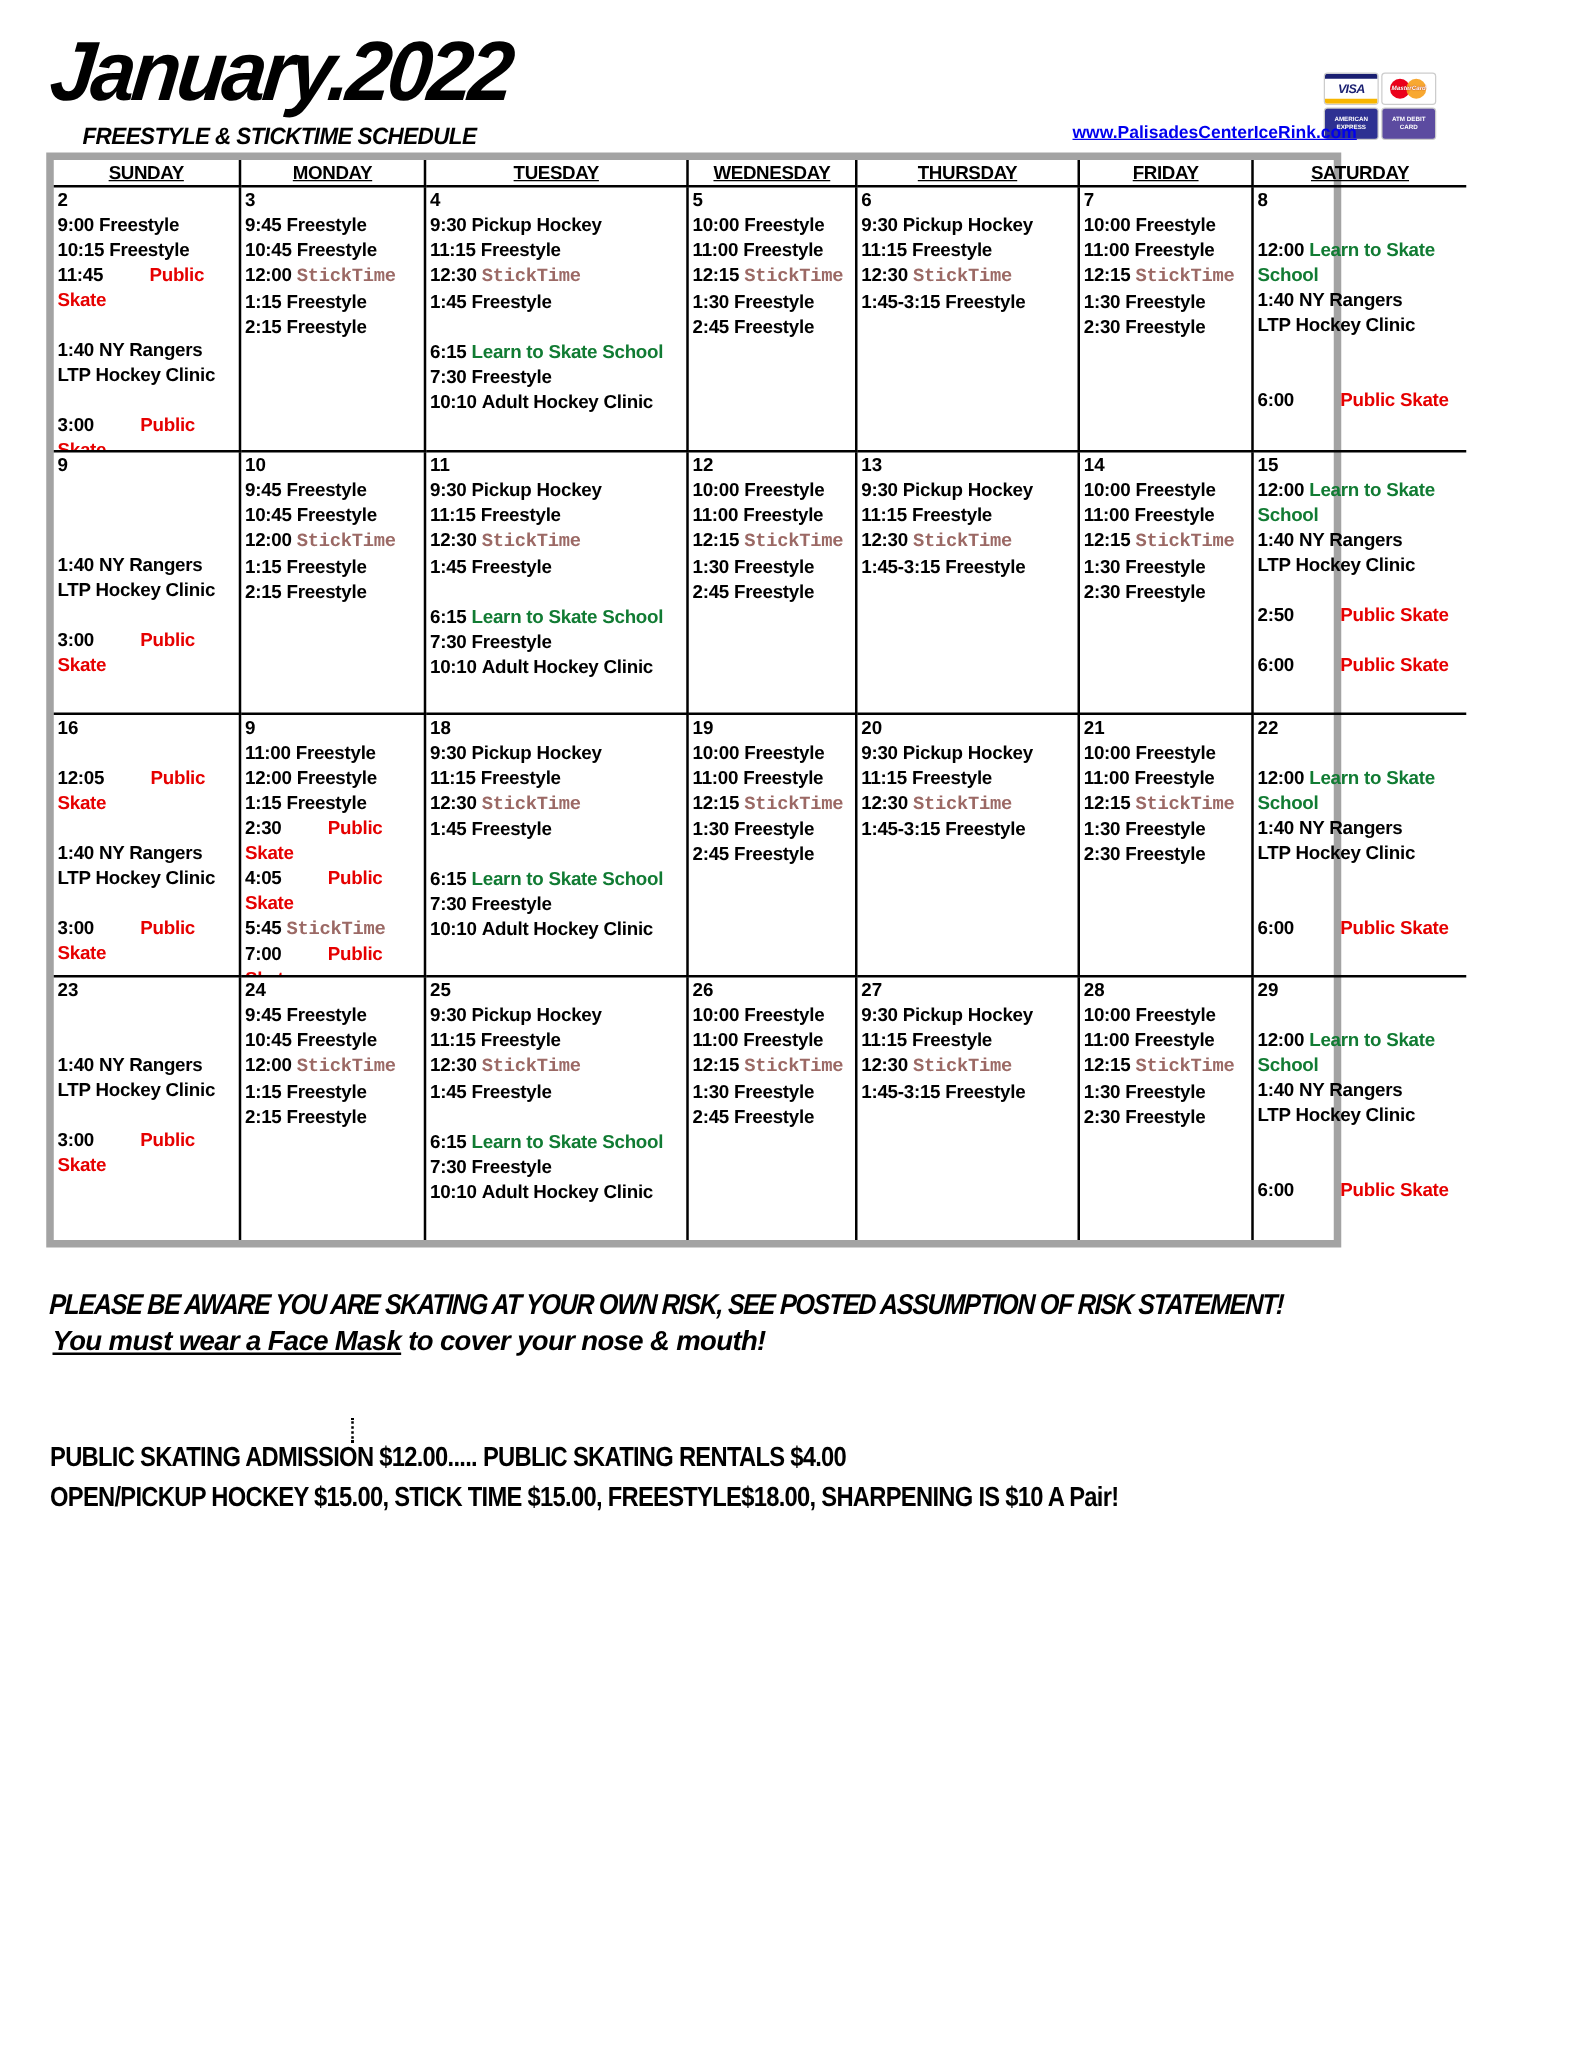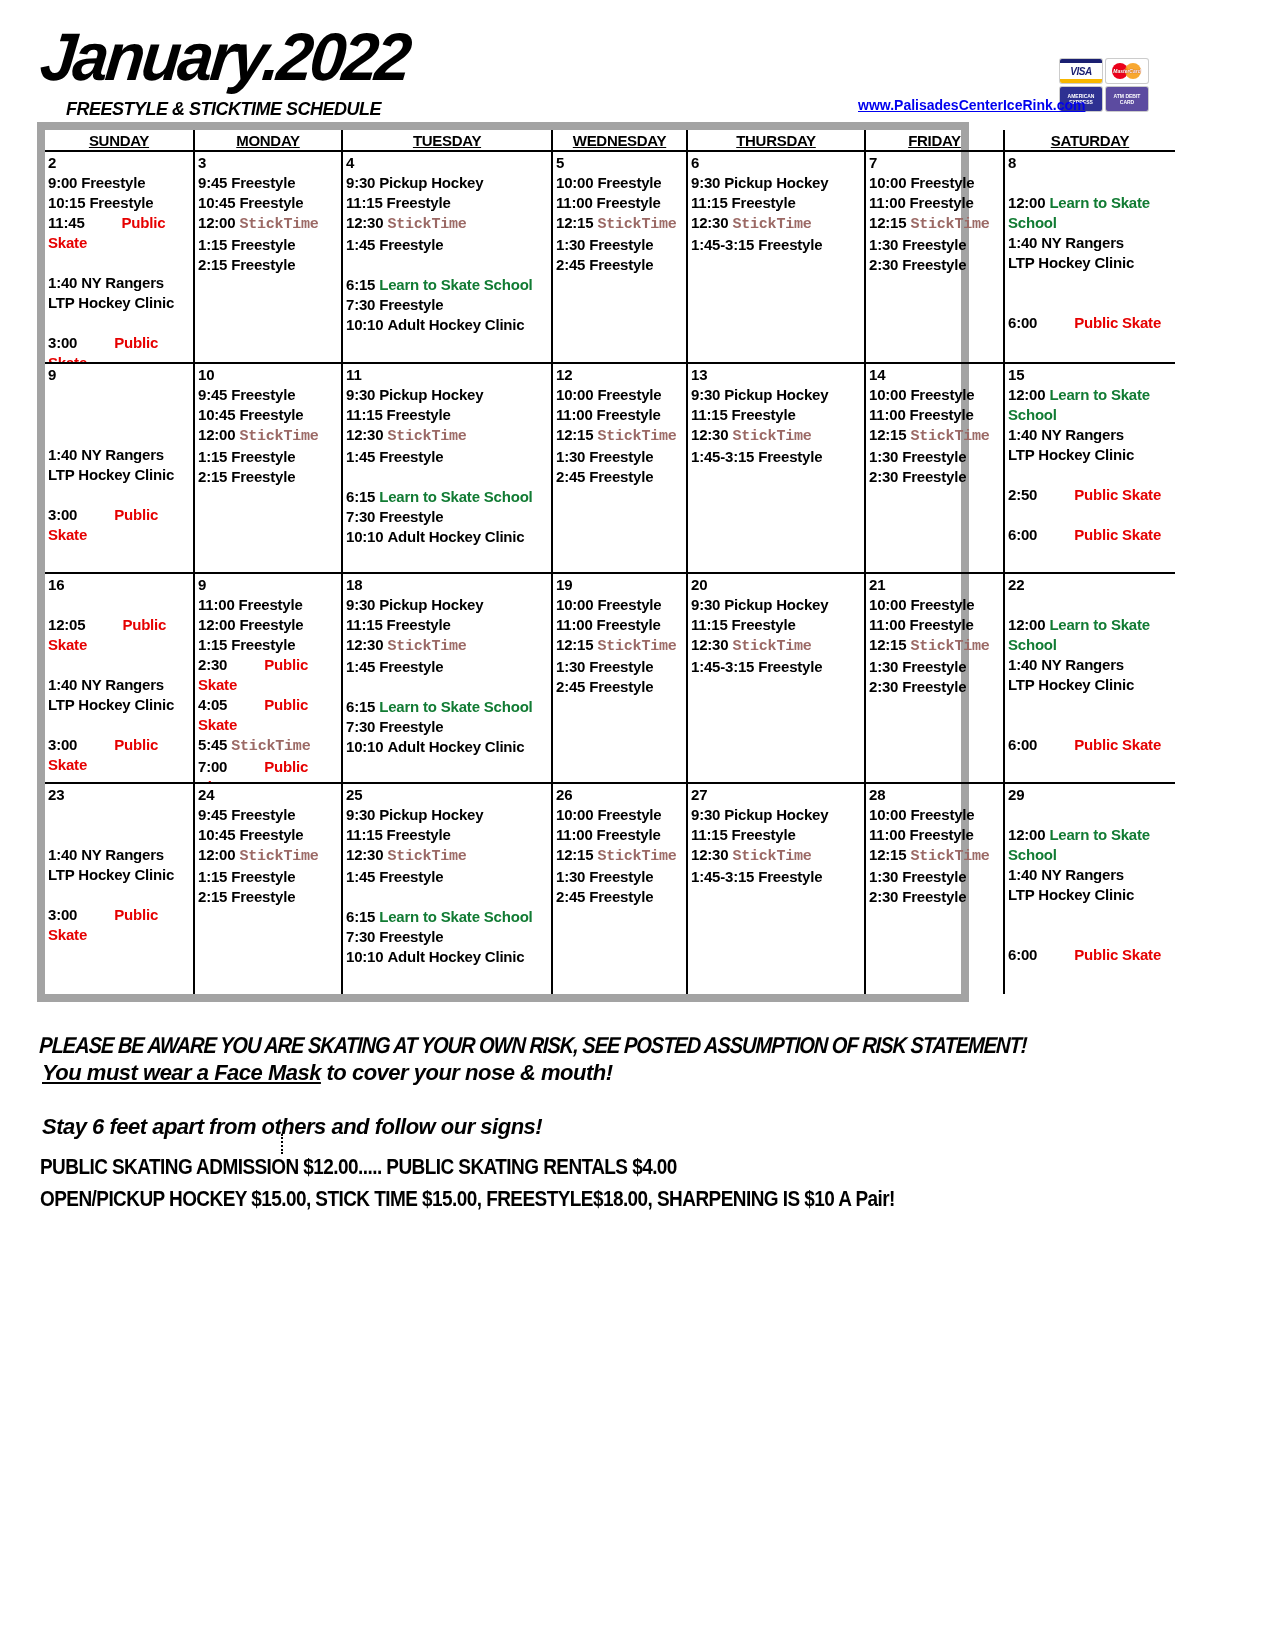--- a/index.html
+++ b/index.html
@@ -42,22 +42,22 @@
   .mc-text { position:relative; color:#fff; font-style:italic; font-size:5px; text-shadow:0 0 1px #900; white-space:nowrap; }
   .card.amex { background:#2e3192; color:#fff; font-size:5px; text-align:center; line-height:1.2; }
   .card.debit { background:#5c4ba0; color:#fff; font-size:5px; text-align:center; line-height:1.3; }
   .website {
     position:absolute; left:858px; top:97px;
     font-size:14px; font-weight:bold; color:var(--c-link,#0000ee);
     text-decoration:underline;
   }
   
   .cal {
-    position:absolute; left:37px; top:122px; width:932px;
-    border:8px solid #a3a3a3; background:#fff;
+    position:absolute; left:37px; top:122px; width:1036px;
+    border:6px solid #a3a3a3; background:#fff;
     display:grid;
     grid-template-columns:150px 148px 210px 135px 178px 139px 170px;
     grid-template-rows:22px 212px 210px 210px 210px;
   }
   .cal-hd {
     border-right:2px solid #000; border-bottom:2px solid #000;
     display:flex; align-items:center; justify-content:center;
     font-size:15px; font-weight:bold; text-decoration:underline;
     letter-spacing:-0.3px;
   }
@@ -398,20 +398,19 @@
         <div class="ln"><span class="tm">6:00</span><span class="lb k-r">Public Skate</span></div>
       </div>
     </div>
 
 
   <div class="risk">PLEASE BE AWARE YOU ARE SKATING AT YOUR OWN RISK, SEE POSTED ASSUMPTION OF RISK STATEMENT!</div>
 
   <div class="mask">
     <span class="u">You must wear a Face Mask</span><span> to cover your nose &amp; mouth!</span>
   </div>
-  <div class="stay">Stay 6 feet apart from others and follow our signs!</div>
 
   <div class="dotted-artifact"></div>
 
   <div class="price1">PUBLIC SKATING ADMISSION $12.00..... PUBLIC SKATING RENTALS $4.00</div>
   <div class="price2">OPEN/PICKUP HOCKEY $15.00, STICK TIME $15.00, FREESTYLE$18.00, SHARPENING IS $10 A Pair!</div>
 
 </div>
 
 </body></html>

